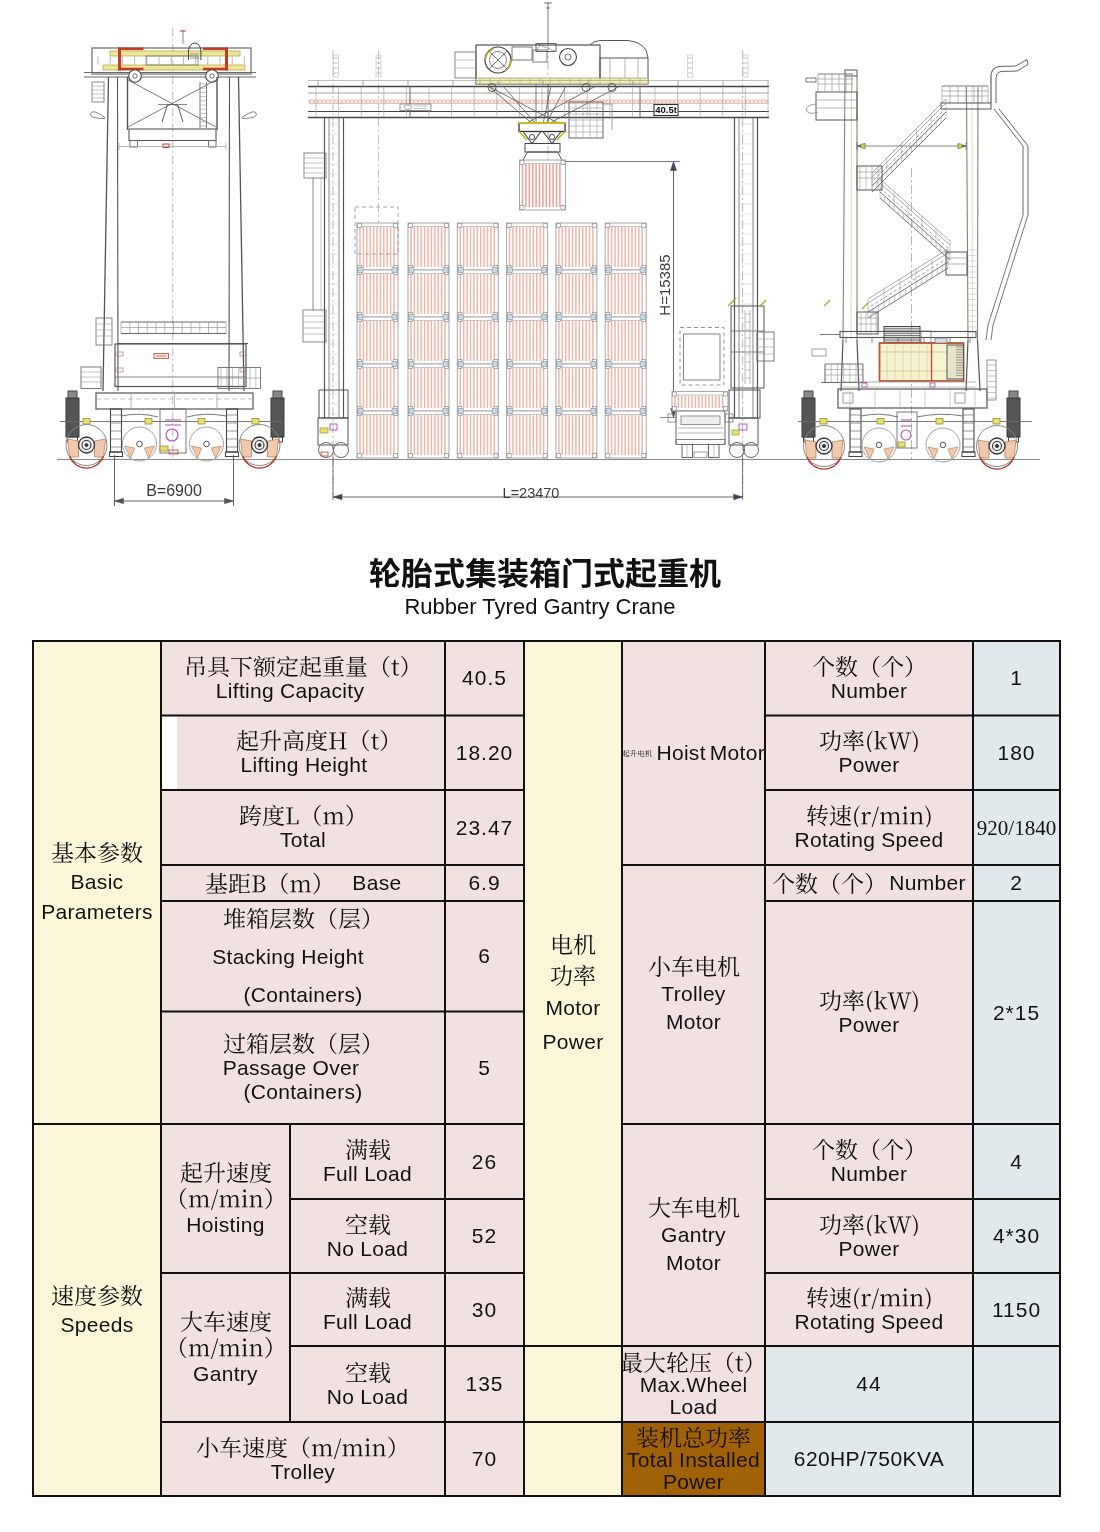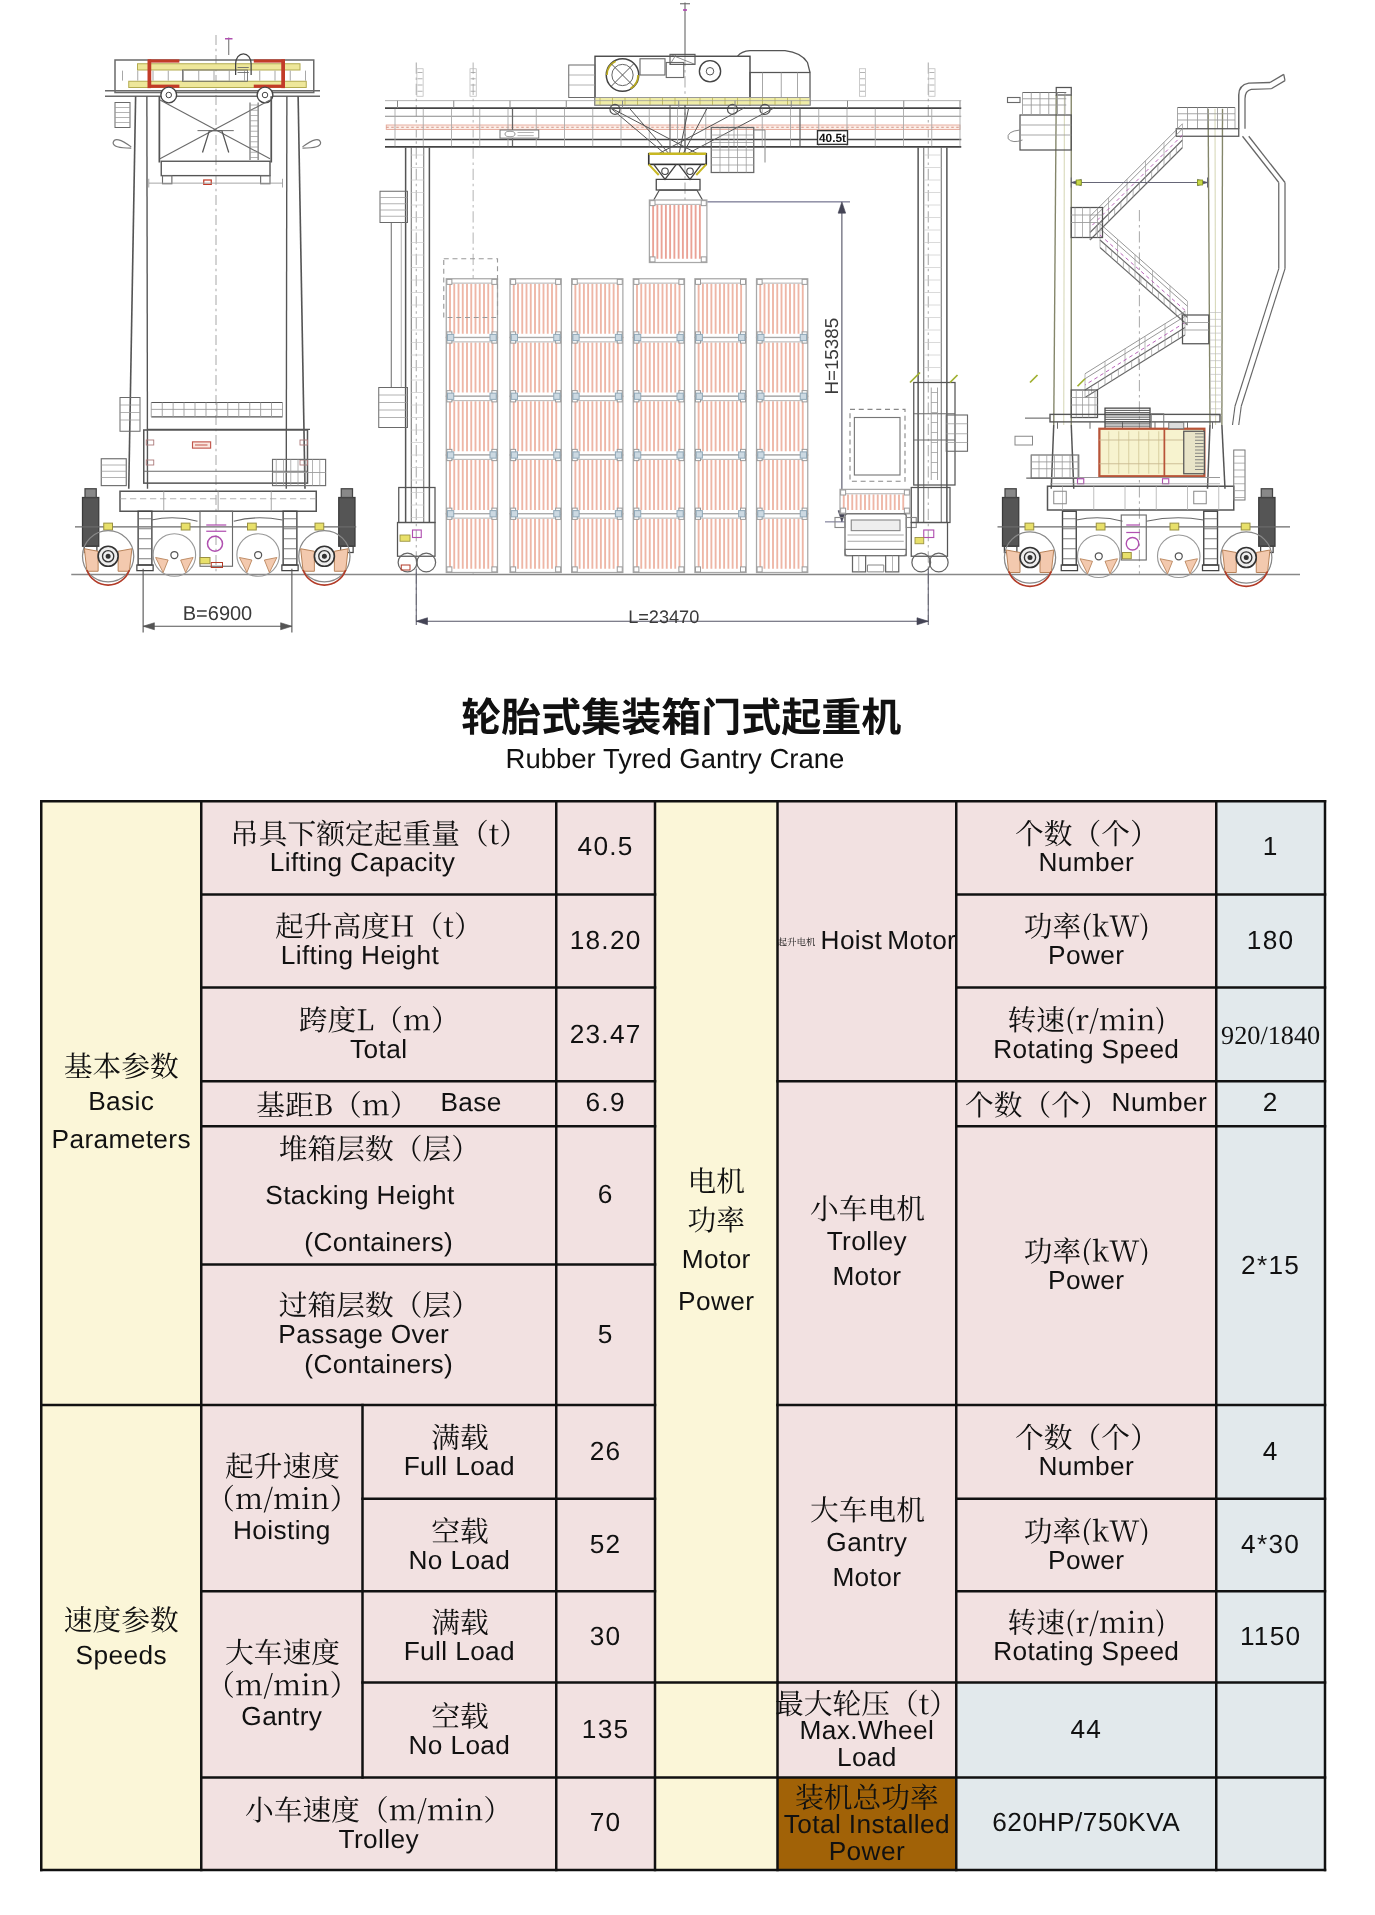--- a/index.html
+++ b/index.html
@@ -1582,21 +1582,21 @@
       <svg width="238.4" height="23" viewBox="0 0 10367 1000" style="display:block">
         <path fill="#111" d="M208 860V537H469V956H479C513 956 534 940 534 935V537H799V777C799 791 795 796 777 796C756 796 654 790 654 790V804C699 810 723 819 738 830C752 841 757 859 760 879C854 870 865 836 865 786V550C886 546 903 538 910 529L823 465L789 507H534V357H734V412H744C766 412 799 397 800 391V135C820 131 836 124 843 116L761 53L724 93H275L204 61V421H214C241 421 269 406 269 399V357H469V507H215L142 474V882H152C180 882 208 866 208 860ZM734 123V328H269V123Z M1596 759 1589 775C1721 827 1814 890 1864 945C1934 1003 2038 846 1596 759ZM1355 739C1294 804 1163 895 1046 944L1054 960C1184 922 1321 853 1400 797C1426 801 1440 799 1447 788ZM1309 277H1696V391H1309ZM1309 249V136H1696V249ZM1249 107V689H1041L1050 717H1935C1950 717 1960 712 1963 702C1928 669 1871 623 1871 623L1822 689H1762V148C1782 144 1798 136 1805 128L1725 65L1686 107H1320L1249 76ZM1309 420H1696V536H1309ZM1309 566H1696V689H1309Z M2863 65 2809 132H2041L2050 161H2443V957H2455C2487 957 2510 940 2510 934V381C2617 440 2756 538 2811 619C2906 659 2911 468 2510 359V161H2935C2950 161 2959 156 2962 145C2924 112 2863 65 2863 65Z M3201 33 3191 41C3225 67 3263 114 3273 153C3334 195 3384 71 3201 33ZM3772 364 3679 339C3677 680 3676 833 3425 944L3437 963C3730 860 3727 695 3736 385C3758 385 3768 376 3772 364ZM3728 713 3717 723C3783 777 3867 872 3890 945C3967 993 4007 824 3728 713ZM3105 116H3089C3092 173 3072 216 3055 231C3006 267 3046 316 3088 286C3112 269 3122 239 3121 199H3431C3425 225 3416 255 3410 273L3424 281C3447 263 3479 231 3496 208C3514 207 3526 206 3533 200L3463 131L3426 170H3118C3115 153 3111 135 3105 116ZM3282 249 3194 216C3160 331 3100 440 3041 507L3056 518C3089 492 3122 460 3151 422C3183 438 3217 457 3252 478C3188 544 3108 602 3023 644L3033 657C3062 646 3090 634 3118 620V949H3128C3158 949 3179 933 3179 928V855H3355V923H3364C3383 923 3412 909 3413 902V671C3432 668 3448 661 3455 654L3379 595L3345 632H3191L3138 610C3195 580 3247 544 3293 505C3350 542 3401 584 3430 619C3491 639 3501 550 3332 468C3369 430 3399 390 3422 347C3445 346 3459 344 3467 337L3397 269L3355 309H3224L3245 266C3266 268 3277 259 3282 249ZM3282 445C3248 432 3209 419 3163 407C3179 385 3194 363 3208 339H3353C3335 376 3311 411 3282 445ZM3179 662H3355V826H3179ZM3890 64 3848 116H3481L3489 146H3667C3664 189 3658 243 3653 277H3588L3522 246V729H3532C3558 729 3583 713 3583 706V307H3831V719H3840C3861 719 3891 704 3892 698V314C3909 311 3924 304 3930 297L3856 240L3822 277H3680C3701 242 3725 191 3743 146H3941C3955 146 3965 141 3968 130C3937 101 3890 64 3890 64Z M4437 41 4427 48C4463 79 4498 134 4504 179C4573 230 4636 86 4437 41ZM4169 147 4152 148C4157 212 4118 269 4078 290C4056 303 4042 324 4050 347C4062 373 4100 374 4126 356C4156 336 4183 294 4183 229H4837C4826 263 4810 306 4798 333L4810 340C4846 315 4895 273 4920 241C4940 239 4951 238 4959 232L4879 155L4835 199H4180C4178 183 4175 165 4169 147ZM4758 316 4712 371H4159L4167 401H4466V846C4381 820 4321 769 4277 673C4294 630 4306 586 4315 543C4336 542 4348 535 4352 521L4249 499C4229 657 4170 838 4035 947L4046 958C4155 894 4223 799 4266 699C4347 896 4474 938 4704 938C4759 938 4874 938 4923 938C4924 911 4938 890 4964 885V870C4900 872 4767 872 4710 872C4642 872 4583 869 4532 861V615H4814C4828 615 4838 610 4841 599C4807 568 4753 527 4753 527L4707 586H4532V401H4819C4833 401 4843 396 4846 385C4812 355 4758 316 4758 316Z M5555 368V699C5555 751 5571 766 5650 766H5762C5920 766 5953 755 5953 725C5953 713 5947 705 5925 698L5923 569H5910C5898 626 5888 678 5880 694C5876 703 5872 705 5860 706C5847 708 5810 708 5764 708H5661C5622 708 5617 704 5617 688V397H5823V465H5833C5854 465 5886 451 5887 445V154C5907 150 5923 142 5930 134L5850 73L5813 113H5537L5546 141H5823V368H5630L5555 335ZM5277 414V819C5233 791 5199 747 5171 679C5181 626 5187 573 5190 524C5211 522 5223 514 5226 499L5126 483C5130 641 5108 832 5030 948L5041 959C5106 895 5143 805 5164 712C5234 894 5342 931 5544 931C5637 931 5843 931 5927 931C5929 904 5943 884 5970 879V866C5871 869 5644 869 5547 869C5462 869 5394 865 5339 848V625H5505C5519 625 5528 620 5531 609C5501 579 5451 538 5451 538L5408 596H5339V453C5364 449 5373 439 5376 425ZM5042 379 5050 408H5511C5525 408 5534 403 5537 392C5506 362 5455 321 5455 321L5411 379H5326V223H5488C5502 223 5511 218 5514 207C5484 178 5432 138 5432 138L5390 193H5326V80C5349 76 5359 66 5361 52L5262 42V193H5082L5090 223H5262V379Z M6174 360V695H6184C6212 695 6240 679 6240 672V651H6464V754H6118L6127 783H6464V897H6040L6049 925H6933C6947 925 6958 920 6960 909C6925 878 6869 834 6869 834L6819 897H6530V783H6867C6881 783 6891 778 6894 768C6861 738 6809 699 6809 699L6763 754H6530V651H6755V686H6765C6786 686 6820 672 6821 667V401C6841 397 6857 389 6864 382L6781 319L6746 360H6530V265H6919C6933 265 6944 260 6946 250C6912 219 6858 178 6858 178L6811 236H6530V138C6626 129 6715 117 6789 105C6813 116 6832 116 6840 108L6773 41C6625 81 6348 125 6124 141L6128 161C6238 160 6354 154 6464 144V236H6057L6066 265H6464V360H6246L6174 327ZM6464 622H6240V518H6464ZM6530 622V518H6755V622ZM6464 489H6240V388H6464ZM6530 489V388H6755V489Z M7052 389 7061 418H7921C7935 418 7945 413 7947 402C7915 373 7863 333 7863 333L7817 389ZM7714 224V295H7280V224ZM7714 194H7280V126H7714ZM7215 97V368H7225C7251 368 7280 353 7280 347V324H7714V362H7724C7745 362 7778 347 7779 341V138C7799 134 7815 126 7822 119L7741 56L7704 97H7286L7215 65ZM7728 616V692H7529V616ZM7728 586H7529V513H7728ZM7271 616H7465V692H7271ZM7271 586V513H7465V586ZM7126 796 7135 825H7465V907H7051L7060 936H7926C7941 936 7951 931 7953 920C7918 889 7864 846 7864 846L7816 907H7529V825H7861C7874 825 7884 820 7887 809C7856 780 7806 742 7806 742L7762 796H7529V721H7728V750H7738C7759 750 7792 735 7794 729V526C7814 522 7831 514 7837 506L7754 442L7718 483H7277L7206 451V768H7216C7242 768 7271 753 7271 747V721H7465V796Z M8937 52 8920 32C8785 118 8651 259 8651 500C8651 741 8785 882 8920 968L8937 948C8821 854 8717 710 8717 500C8717 290 8821 146 8937 52Z M9236 895C9288 895 9327 877 9355 843L9340 826C9313 842 9294 851 9264 851C9220 851 9196 824 9196 762V401H9340V364H9196L9200 208H9145L9117 362L9014 371V401H9114V673C9114 709 9113 730 9113 762C9113 852 9152 895 9236 895Z M9447 32 9430 52C9546 146 9650 290 9650 500C9650 710 9546 854 9430 948L9447 968C9582 882 9716 741 9716 500C9716 259 9582 118 9447 32Z"></path>
       </svg>
       <div style="transform:translateX(-13px)">
         <div style="font-family:'Liberation Sans',sans-serif;color:#111;font-size:21px;line-height:22px;letter-spacing:0.3px;white-space:nowrap">Lifting Capacity</div>
       </div>
     </div>
     <div style="position:absolute;left:445px;top:641px;width:79px;height:74.5px;background:#f2e1e1;display:flex;flex-direction:column;align-items:center;justify-content:center;gap:2px;z-index:1">
       <div style="font-family:'Liberation Sans',sans-serif;color:#111;font-size:21px;line-height:22px;letter-spacing:1px;white-space:nowrap">40.5</div>
     </div>
-    <div style="position:absolute;left:161px;top:715.5px;width:284px;height:74.5px;background:#f2e1e1;display:flex;flex-direction:column;align-items:center;justify-content:center;gap:2px;z-index:1">
+    <div style="position:absolute;left:177px;top:715.5px;width:284px;height:74.5px;background:#f2e1e1;display:flex;flex-direction:column;align-items:center;justify-content:center;gap:2px;z-index:1">
       <svg width="166.1" height="23" viewBox="0 0 7220 1000" style="display:block">
         <path fill="#111" d="M555 368V699C555 751 571 766 650 766H762C920 766 953 755 953 725C953 713 947 705 925 698L923 569H910C898 626 888 678 880 694C876 703 872 705 860 706C847 708 810 708 764 708H661C622 708 617 704 617 688V397H823V465H833C854 465 886 451 887 445V154C907 150 923 142 930 134L850 73L813 113H537L546 141H823V368H630L555 335ZM277 414V819C233 791 199 747 171 679C181 626 187 573 190 524C211 522 223 514 226 499L126 483C130 641 108 832 30 948L41 959C106 895 143 805 164 712C234 894 342 931 544 931C637 931 843 931 927 931C929 904 943 884 970 879V866C871 869 644 869 547 869C462 869 394 865 339 848V625H505C519 625 528 620 531 609C501 579 451 538 451 538L408 596H339V453C364 449 373 439 376 425ZM42 379 50 408H511C525 408 534 403 537 392C506 362 455 321 455 321L411 379H326V223H488C502 223 511 218 514 207C484 178 432 138 432 138L390 193H326V80C349 76 359 66 361 52L262 42V193H82L90 223H262V379Z M1505 55C1412 108 1228 176 1075 210L1081 228C1155 218 1233 203 1306 186V440V456H1040L1049 486H1305C1300 658 1260 816 1079 945L1090 958C1318 842 1364 663 1371 486H1646V958H1659C1684 958 1711 941 1711 931V486H1936C1950 486 1961 481 1963 470C1928 437 1872 393 1872 393L1821 456H1711V90C1737 86 1745 76 1748 61L1646 50V456H1372V439V170C1433 154 1489 137 1534 121C1558 128 1575 128 1583 120Z M2856 98 2805 161H2544C2575 136 2557 51 2400 31L2390 40C2433 66 2485 118 2499 161H2055L2064 191H2924C2939 191 2948 186 2951 175C2914 142 2856 98 2856 98ZM2617 780H2386V662H2617ZM2386 850V810H2617V857H2626C2648 857 2678 842 2679 835V671C2697 668 2712 660 2718 653L2642 596L2608 633H2390L2324 602V869H2333C2358 869 2386 856 2386 850ZM2675 414H2334V297H2675ZM2334 468V443H2675V482H2685C2706 482 2739 468 2740 462V309C2759 305 2776 297 2783 290L2701 228L2665 268H2339L2270 236V489H2280C2306 489 2334 473 2334 468ZM2189 936V554H2829V862C2829 876 2824 882 2806 882C2784 882 2688 876 2688 876V890C2732 895 2756 904 2771 914C2784 924 2789 941 2792 960C2882 951 2894 920 2894 869V566C2914 563 2931 555 2937 548L2852 484L2819 525H2197L2125 492V958H2136C2163 958 2189 943 2189 936Z M3449 29 3439 36C3474 66 3516 118 3531 157C3602 199 3649 63 3449 29ZM3866 110 3817 172H3217L3140 138V424C3140 604 3130 796 3034 951L3050 962C3195 810 3205 591 3205 423V201H3929C3942 201 3953 196 3955 185C3922 153 3866 110 3866 110ZM3708 608H3279L3288 637H3367C3402 709 3449 766 3508 811C3407 870 3282 912 3141 940L3147 957C3306 937 3441 899 3551 841C3646 900 3766 935 3911 957C3917 924 3938 903 3967 897V886C3830 875 3707 852 3607 809C3677 765 3735 710 3780 646C3806 645 3817 643 3826 634L3756 567ZM3702 637C3665 693 3615 742 3553 783C3486 746 3431 698 3392 637ZM3481 240 3382 229V339H3228L3236 369H3382V576H3394C3418 576 3445 563 3445 555V520H3660V564H3672C3697 564 3724 551 3724 543V369H3905C3919 369 3929 364 3931 353C3901 322 3851 281 3851 281L3806 339H3724V266C3748 263 3757 254 3760 240L3660 229V339H3445V266C3470 263 3479 254 3481 240ZM3660 369V490H3445V369Z M4504 182 4606 190C4609 288 4609 387 4609 486H4246C4246 386 4246 287 4247 190L4350 182V152H4053V182L4156 190C4157 289 4157 389 4157 489V543C4157 644 4157 743 4156 841L4053 850V880H4350V850L4247 841C4246 744 4246 643 4246 519H4609C4609 643 4609 744 4606 841L4504 850V880H4801V850L4698 841C4696 743 4696 643 4696 543V489C4696 388 4696 288 4698 190L4801 182V152H4504Z M5790 52 5773 32C5638 118 5504 259 5504 500C5504 741 5638 882 5773 968L5790 948C5674 854 5570 710 5570 500C5570 290 5674 146 5790 52Z M6089 895C6141 895 6180 877 6208 843L6193 826C6166 842 6147 851 6117 851C6073 851 6049 824 6049 762V401H6193V364H6049L6053 208H5998L5970 362L5867 371V401H5967V673C5967 709 5966 730 5966 762C5966 852 6005 895 6089 895Z M6300 32 6283 52C6399 146 6503 290 6503 500C6503 710 6399 854 6283 948L6300 968C6435 882 6569 741 6569 500C6569 259 6435 118 6300 32Z"></path>
       </svg>
       <div style="transform:translateX(-15px)">
         <div style="font-family:'Liberation Sans',sans-serif;color:#111;font-size:21px;line-height:22px;letter-spacing:0.3px;white-space:nowrap">Lifting Height</div>
       </div>
     </div>
     <div style="position:absolute;left:445px;top:715.5px;width:79px;height:74.5px;background:#f2e1e1;display:flex;flex-direction:column;align-items:center;justify-content:center;gap:2px;z-index:1">
       <div style="font-family:'Liberation Sans',sans-serif;color:#111;font-size:21px;line-height:22px;letter-spacing:1px;white-space:nowrap">18.20</div>
     </div>

